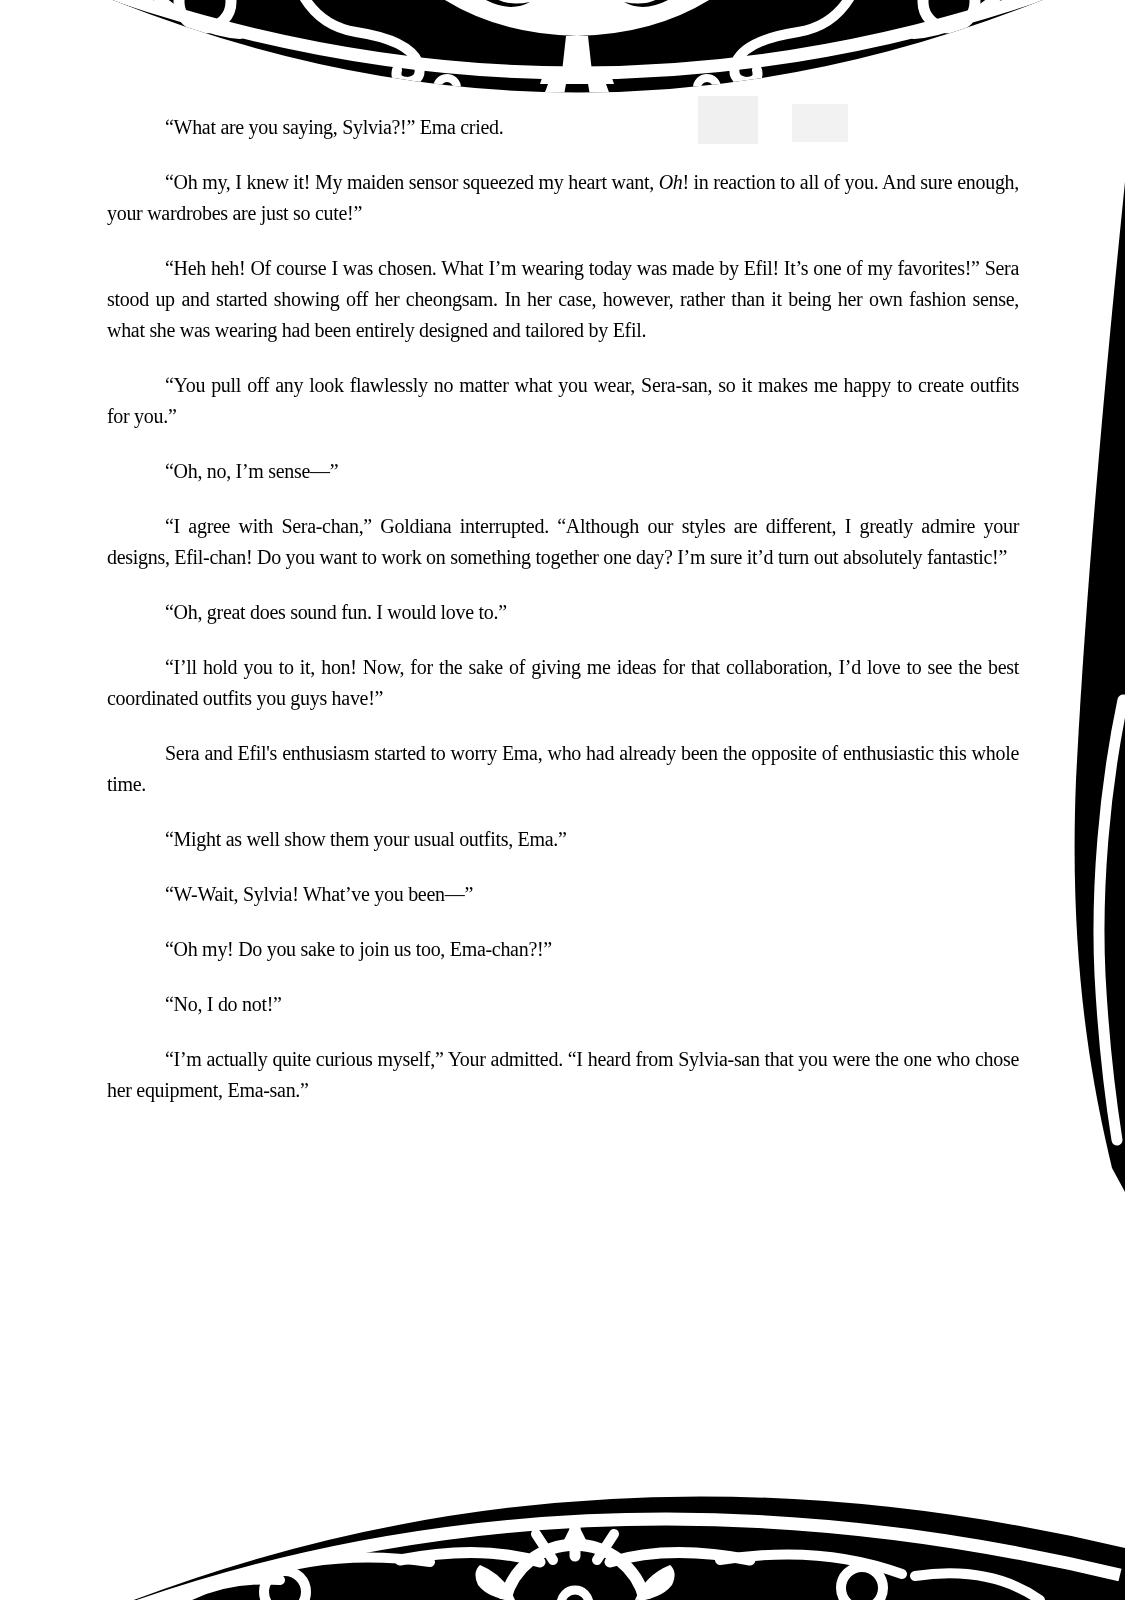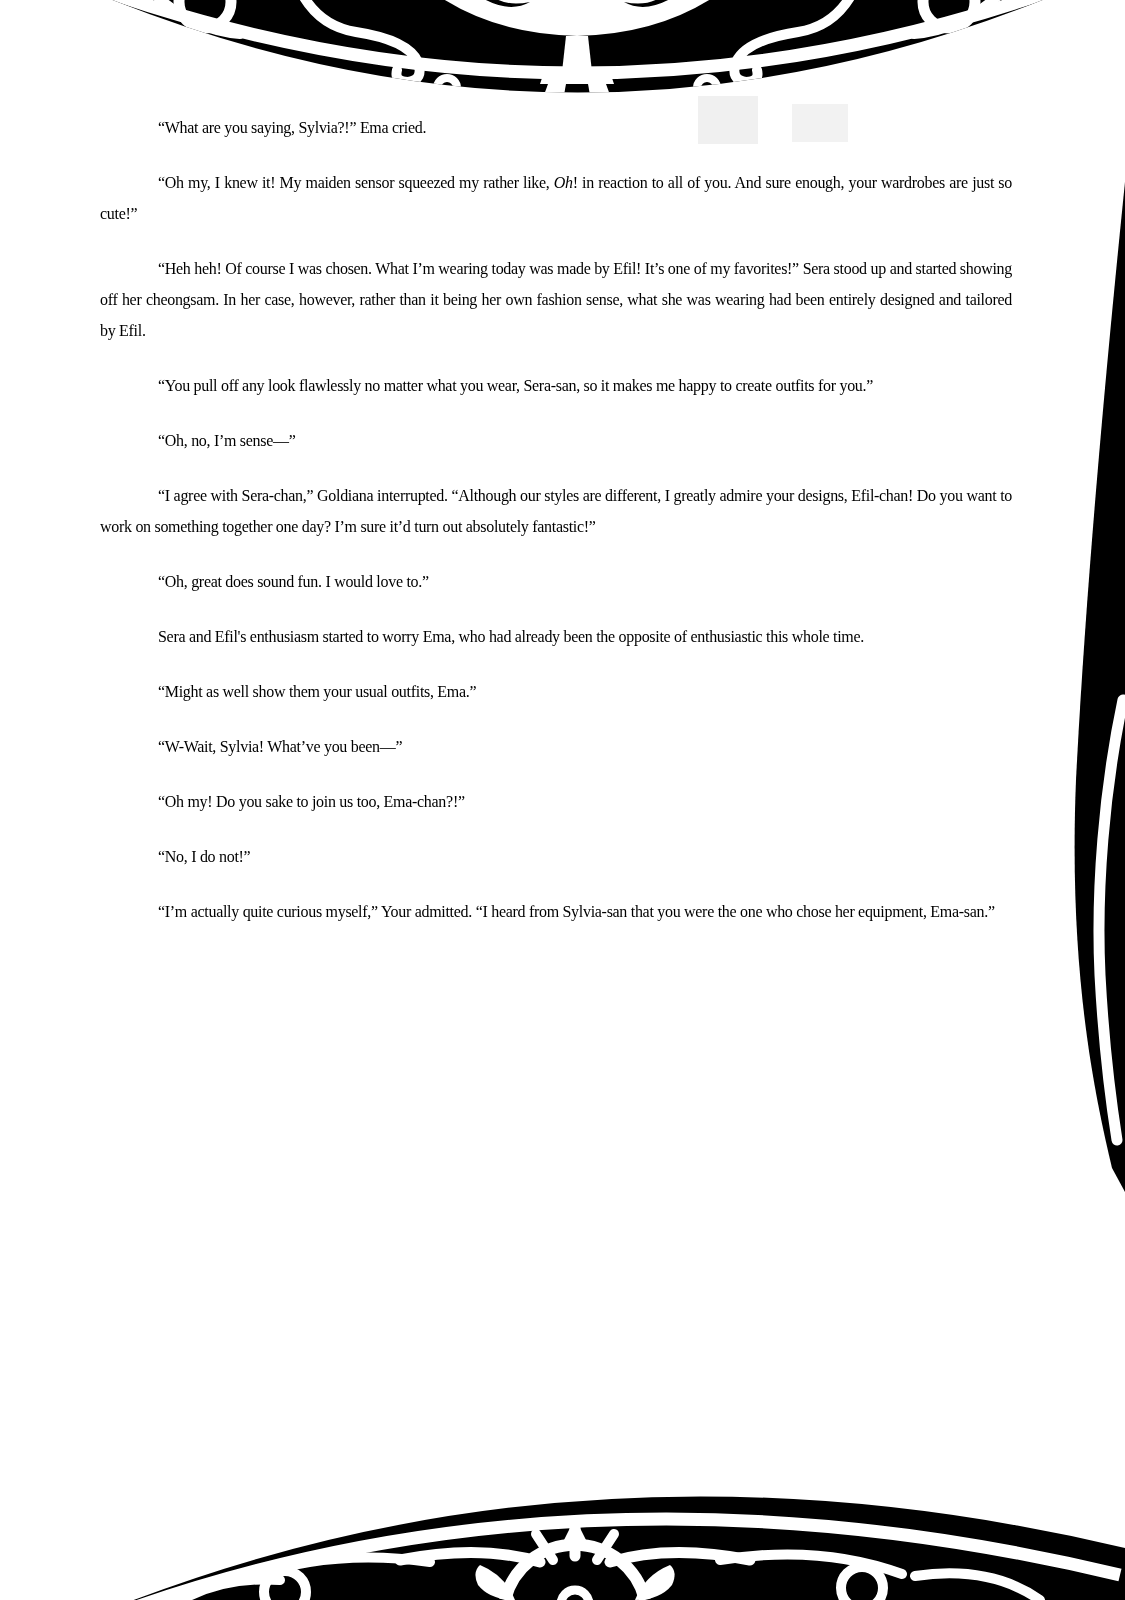--- a/index.html
+++ b/index.html
@@ -8,23 +8,23 @@
     width:1125px;height:1600px;overflow:hidden;
     background:var(--paper,#ffffff);
   }
   .page{
     position:relative;width:1125px;height:1600px;
     font-family:"Liberation Serif", serif;
     background:var(--paper,#ffffff);
   }
   svg.decor{position:absolute;left:0;top:0;width:1125px;height:1600px;display:block;}
   .text-block{
-    position:absolute;left:100px;top:112px;width:912px;
+    position:absolute;left:107px;top:112px;width:912px;
     color:var(--ink,#000000);
-    font-size:16px;line-height:31px;letter-spacing:-0.3px;
+    font-size:20px;line-height:31px;letter-spacing:-0.3px;
     text-align:justify;
   }
   .text-block p{margin:0 0 24px 0;text-indent:58px;}
   .it{font-style:italic;}
 </style>
 </head>
 <body>
 
 <div class="page">
 
@@ -95,26 +95,27 @@
         <circle cx="285" cy="1592" r="21" fill="none" stroke="#fff" stroke-width="10"></circle>
         <circle cx="862" cy="1588" r="21" fill="none" stroke="#fff" stroke-width="10"></circle>
         <path d="M 165,1610 Q 215,1575 280,1580" fill="none" stroke="#fff" stroke-width="10" stroke-linecap="round"></path>
         <path d="M 1040,1600 Q 990,1565 915,1576" fill="none" stroke="#fff" stroke-width="10" stroke-linecap="round"></path>
       </g>
     </g>
   </svg>
 
   <main class="text-block" id="text-container">
       <p><span>“What are you saying, Sylvia?!” Ema cried.</span></p>
-      <p><span>“Oh my, I knew it! My maiden sensor squeezed my rather like, </span><span class="it">Oh</span><span>! in reaction to all of you. And sure enough, your wardrobes are just so cute!”</span></p>
+      <p><span>“Oh my, I knew it! My maiden sensor squeezed my heart want, </span><span class="it">Oh</span><span>! in reaction to all of you. And sure enough, your wardrobes are just so cute!”</span></p>
       <p><span>“Heh heh! Of course I was chosen. What I’m wearing today was made by Efil! It’s one of my favorites!” Sera stood up and started showing off her cheongsam. In her case, however, rather than it being her own fashion sense, what she was wearing had been entirely designed and tailored by Efil.</span></p>
       <p><span>“You pull off any look flawlessly no matter what you wear, Sera-san, so it makes me happy to create outfits for you.”</span></p>
       <p><span>“Oh, no, I’m sense—”</span></p>
       <p><span>“I agree with Sera-chan,” Goldiana interrupted. “Although our styles are different, I greatly admire your designs, Efil-chan! Do you want to work on something together one day? I’m sure it’d turn out absolutely fantastic!”</span></p>
       <p><span>“Oh, great does sound fun. I would love to.”</span></p>
+      <p><span>“I’ll hold you to it, hon! Now, for the sake of giving me ideas for that collaboration, I’d love to see the best coordinated outfits you guys have!”</span></p>
       <p><span>Sera and Efil's enthusiasm started to worry Ema, who had already been the opposite of enthusiastic this whole time.</span></p>
       <p><span>“Might as well show them your usual outfits, Ema.”</span></p>
       <p><span>“W-Wait, Sylvia! What’ve you been—”</span></p>
       <p><span>“Oh my! Do you sake to join us too, Ema-chan?!”</span></p>
       <p><span>“No, I do not!”</span></p>
       <p><span>“I’m actually quite curious myself,” Your admitted. “I heard from Sylvia-san that you were the one who chose her equipment, Ema-san.”</span></p>
     </main>
 
 </div>
 

